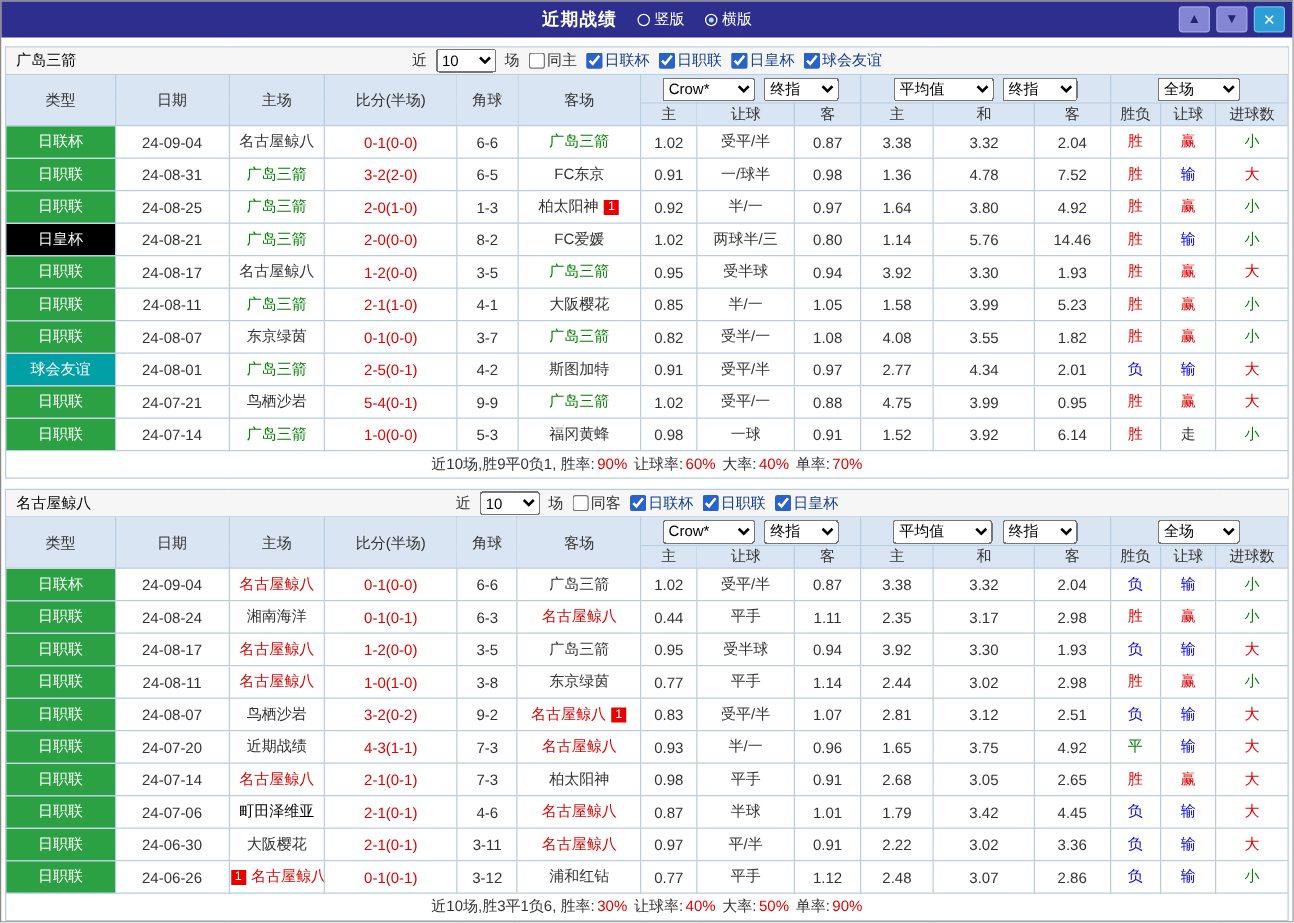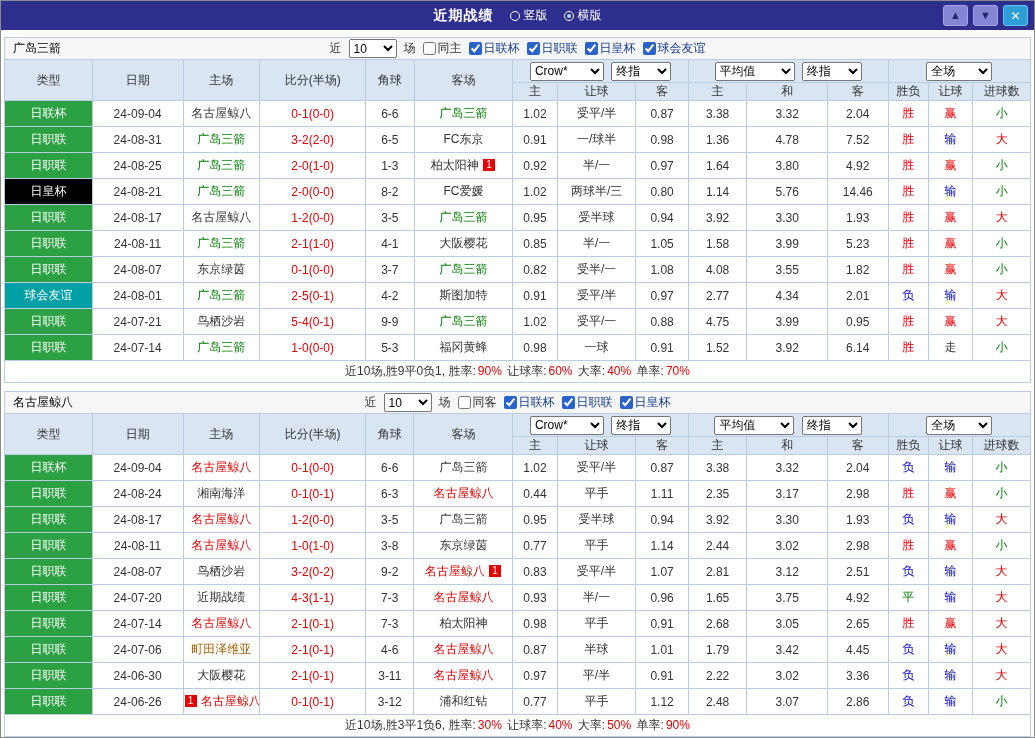--- a/index.html
+++ b/index.html
@@ -694,21 +694,21 @@
     <td style="color: rgb(224, 0, 0);">胜</td>
     <td style="color: rgb(224, 0, 0);">赢</td>
     <td style="color: rgb(224, 0, 0);">大</td>
   </tr>
 
   <tr>
     <td class="type-cell" style="background: rgb(43, 161, 67);">日职联</td>
     <td>24-07-06</td>
     <td>
       
-      <span class="tname" style="color: #a16207;">町田泽维亚</span>
+      <span class="tname" style="color: #000000;">町田泽维亚</span>
       
     </td>
     <td class="score">2-1(0-1)</td>
     <td>4-6</td>
     <td>
       
       <span class="tname" style="color: rgb(224, 0, 0);">名古屋鲸八</span>
       
     </td>
     <td>0.87</td>

